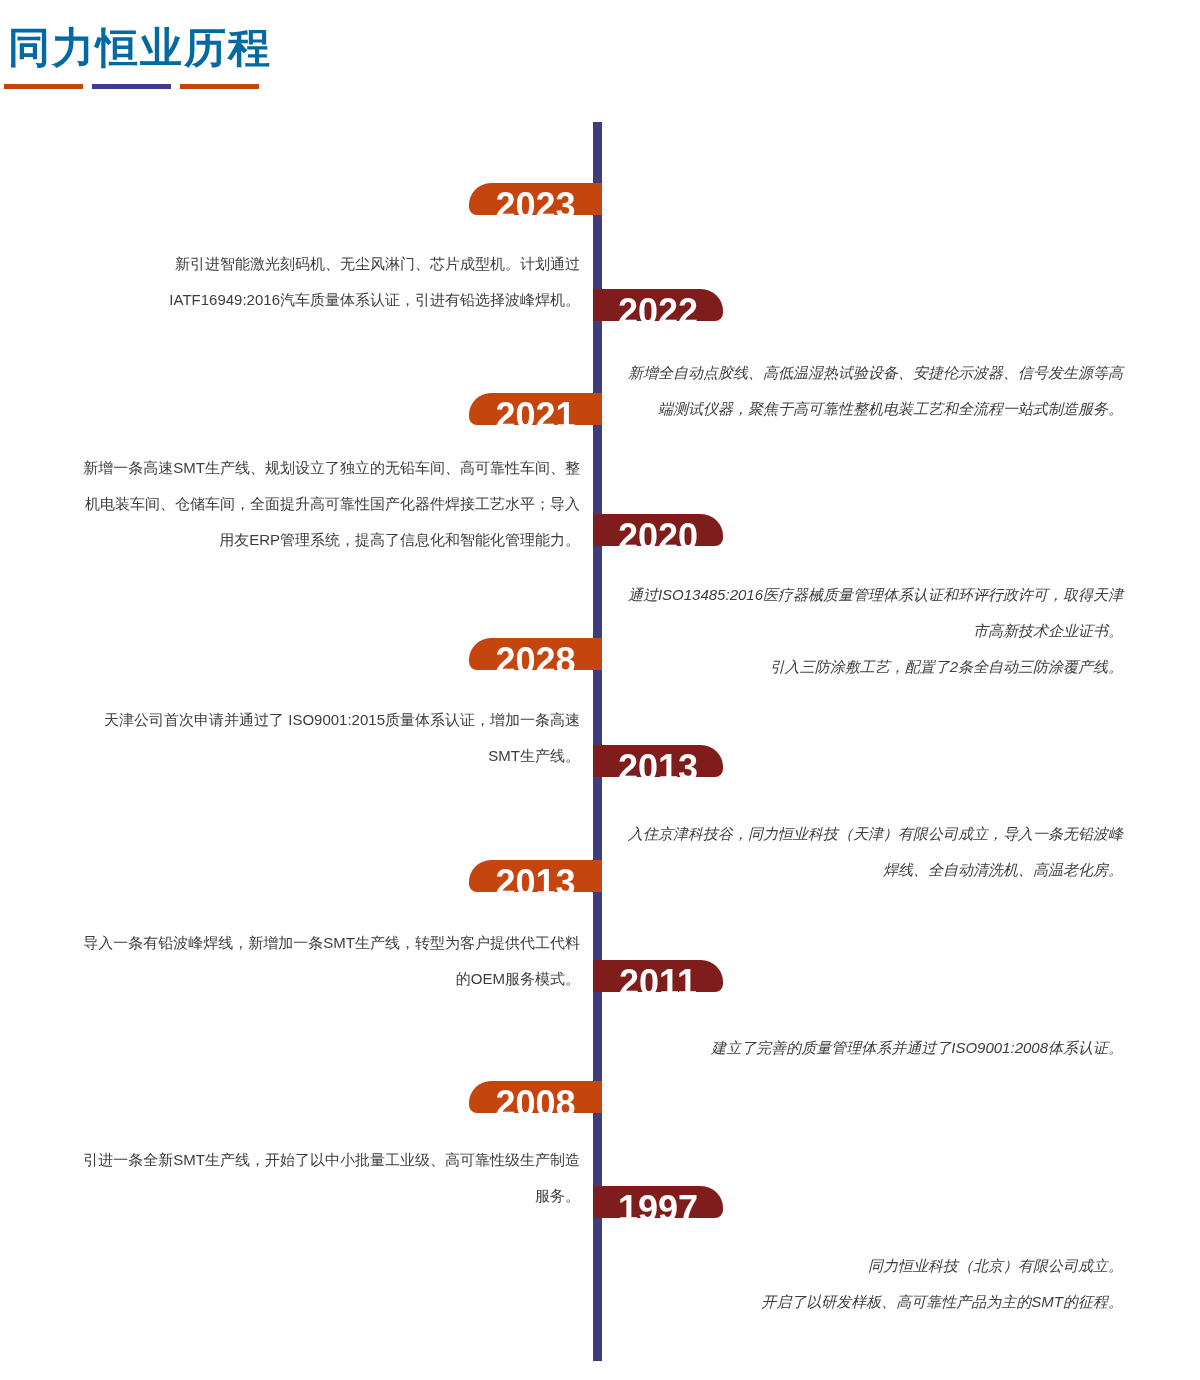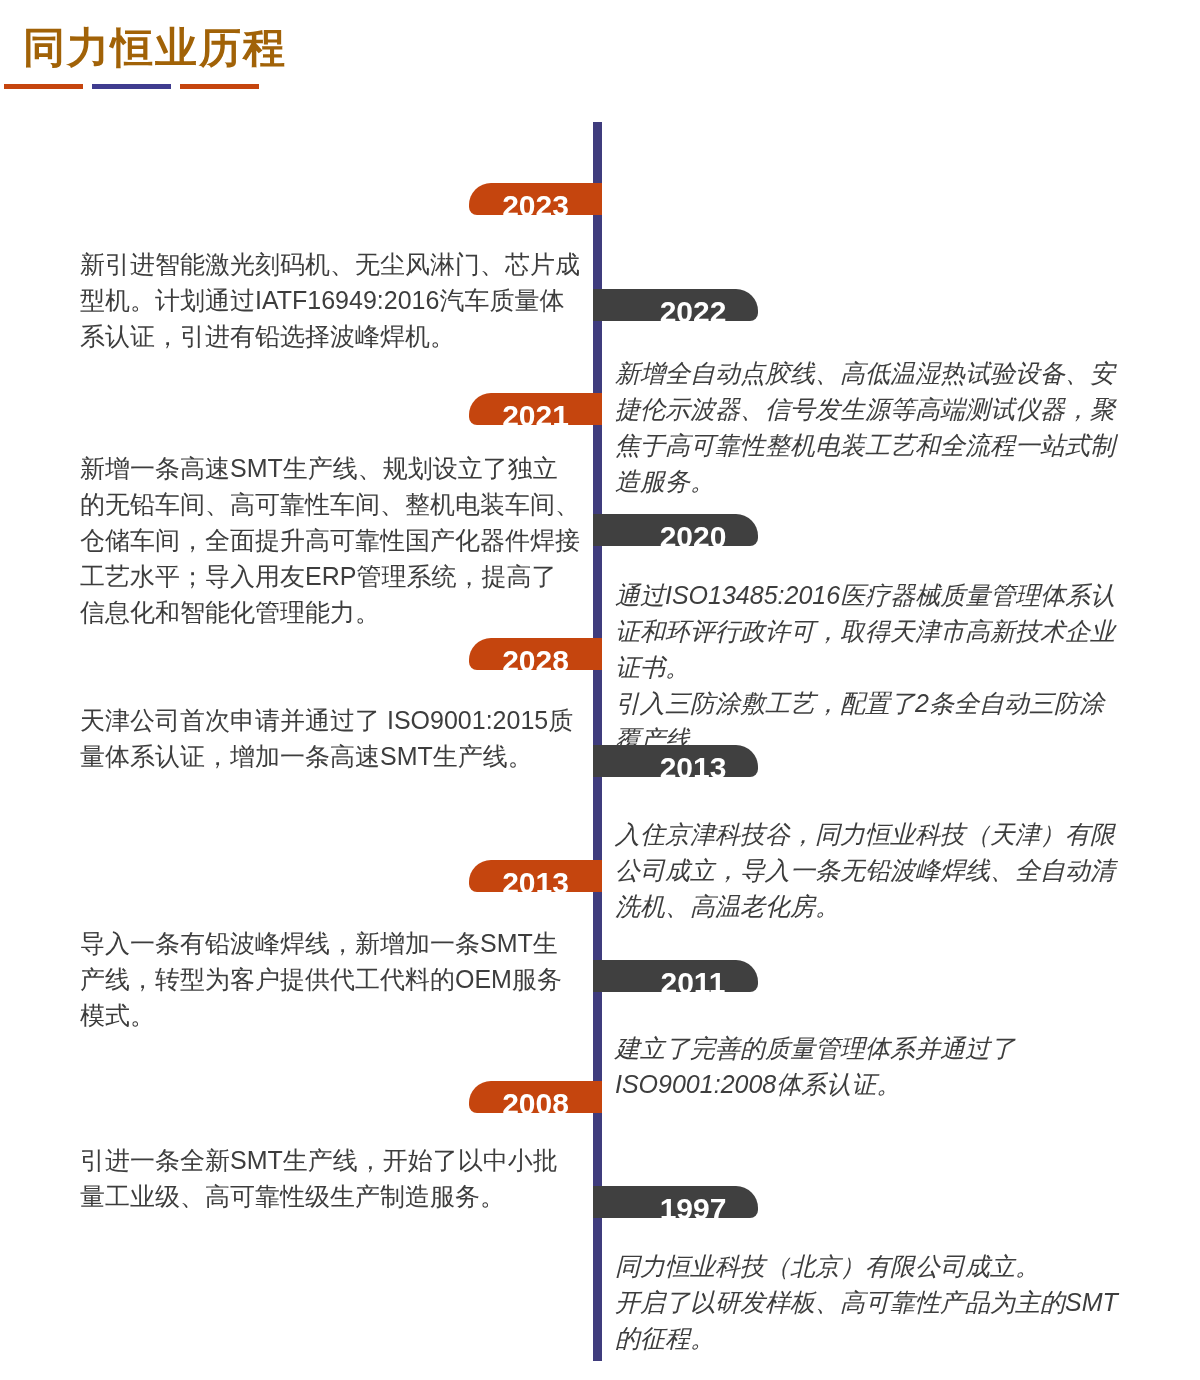--- a/index.html
+++ b/index.html
@@ -1,43 +1,43 @@
 <!DOCTYPE html>
 <html><head>
 <meta charset="utf-8">
 <style>
   html,body{margin:0;padding:0;background:#ffffff;}
   .canvas{
     position:relative;width:1200px;height:1380px;background:#ffffff;
     font-family:"Liberation Sans","DejaVu Sans",sans-serif;overflow:hidden;
   }
   .page-title{
-    position:absolute;left:23px;top:20px;margin:0;
-    font-size:42px;font-weight:bold;color:#a16207;letter-spacing:2px;
+    position:absolute;left:8px;top:20px;margin:0;
+    font-size:42px;font-weight:bold;color:#0369a1;letter-spacing:2px;
   }
   .title-underline{position:absolute;left:4px;top:84px;display:flex;gap:9px;}
   .seg{height:5px;width:79px;}
   .seg-o{background:#C5450E;}
   .seg-b{background:#3F3C8F;}
 
   .vline{
     position:absolute;left:593px;top:122px;width:9px;height:1239px;
     background:#3F3C7D;
   }
 
   .badge{
     position:absolute;height:32px;line-height:45px;text-align:center;
-    color:#ffffff;font-size:30px;font-weight:bold;z-index:2;
+    color:#ffffff;font-size:36px;font-weight:bold;z-index:2;
   }
   .badge-orange{left:469px;width:133px;background:#C5450E;border-radius:22px 0 0 8px;}
-  .badge-purple{left:593px;width:130px;background:#404040;border-radius:0 22px 8px 0;padding-left:35px;}
+  .badge-purple{left:593px;width:130px;background:#7f1d1d;border-radius:0 22px 8px 0;}
 
   .desc{
-    position:absolute;margin:0;font-size:25px;line-height:36px;color:#3D3D3D;
-    white-space:pre-line;text-align:left;z-index:1;
+    position:absolute;margin:0;font-size:15px;line-height:36px;color:#3D3D3D;
+    white-space:pre-line;text-align:right;z-index:1;
   }
   .desc-left{left:80px;width:500px;}
   .desc-right{left:615px;width:508px;font-style:italic;}
 
   #it0 .badge{top:183px} #it0 .desc{top:246px}
   #it1 .badge{top:289px} #it1 .desc{top:355px}
   #it2 .badge{top:393px} #it2 .desc{top:450px}
   #it3 .badge{top:514px} #it3 .desc{top:577px}
   #it4 .badge{top:638px} #it4 .desc{top:702px}
   #it5 .badge{top:745px} #it5 .desc{top:816px}

